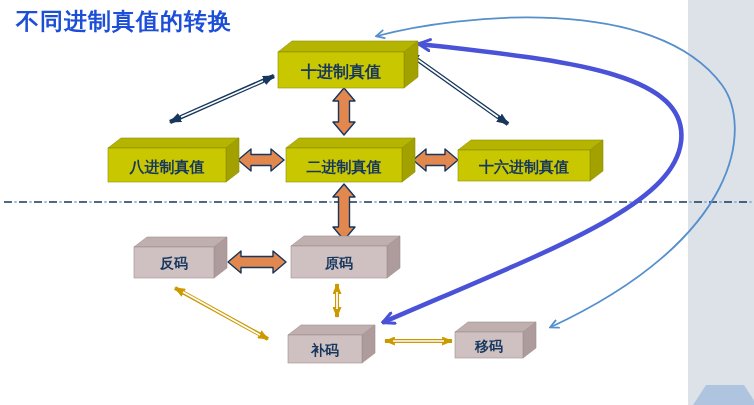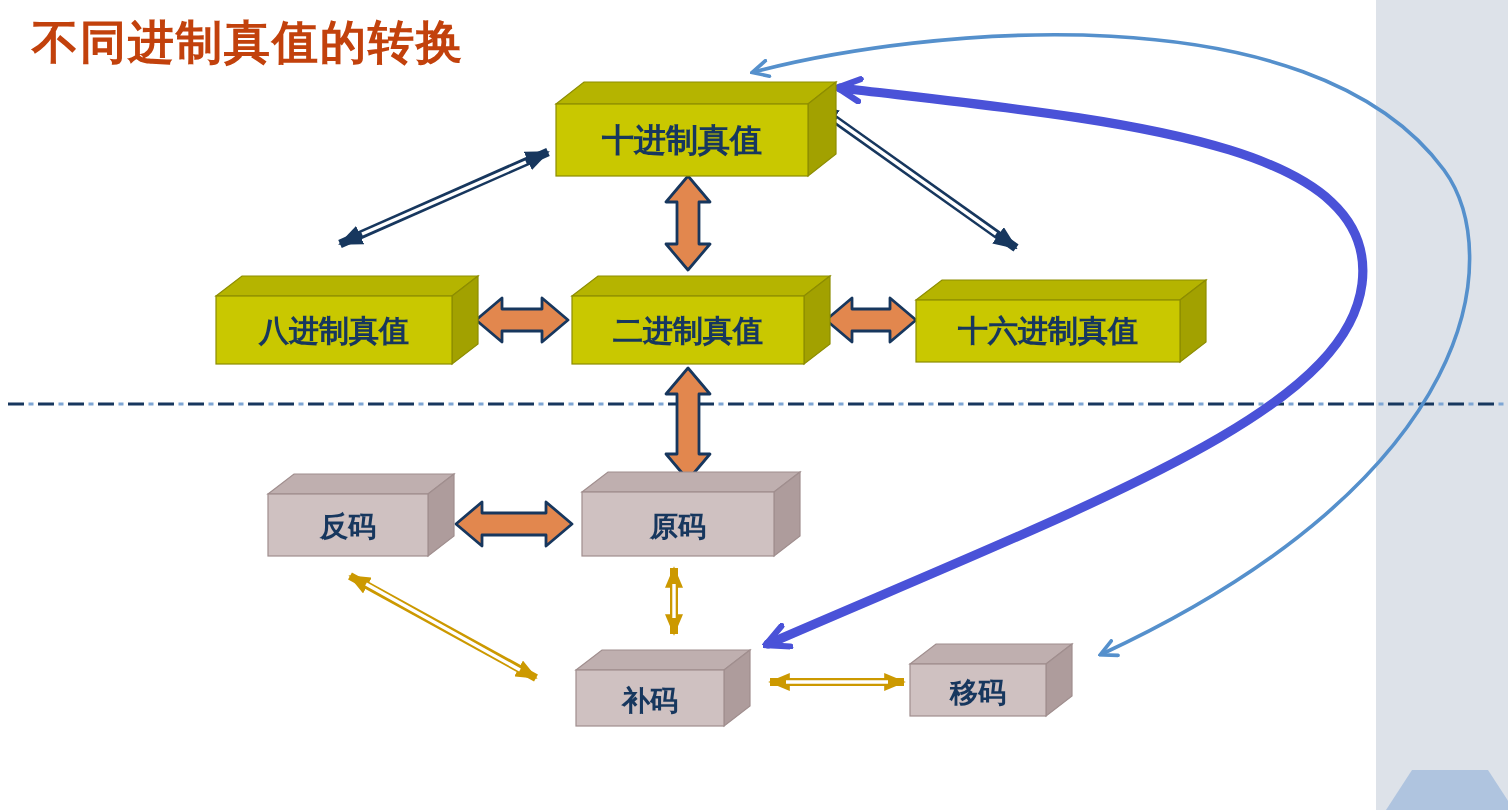--- a/index.html
+++ b/index.html
@@ -3,21 +3,21 @@
 <meta charset="utf-8">
 <style>
   html,body{margin:0;padding:0;}
   body{
     width:754px;height:405px;position:relative;overflow:hidden;
     background:#ffffff;
     font-family:"Liberation Sans", sans-serif;
   }
   .title{
     position:absolute;left:16px;top:6px;
-    font-size:23px;font-weight:bold;color:#c2410c;
+    font-size:23px;font-weight:bold;color:#1d4ed8;
     letter-spacing:1px;
   }
   svg{position:absolute;left:0;top:0;}
   .node-label{
     font-family:"Liberation Sans", sans-serif;
     font-weight:bold;fill:#17375E;
     text-anchor:middle;dominant-baseline:central;
   }
   .yellow-front{fill:#C9C800;stroke:#8D8D00;stroke-width:.6;}
   .yellow-top{fill:#B5B400;stroke:#8D8D00;stroke-width:.6;}

